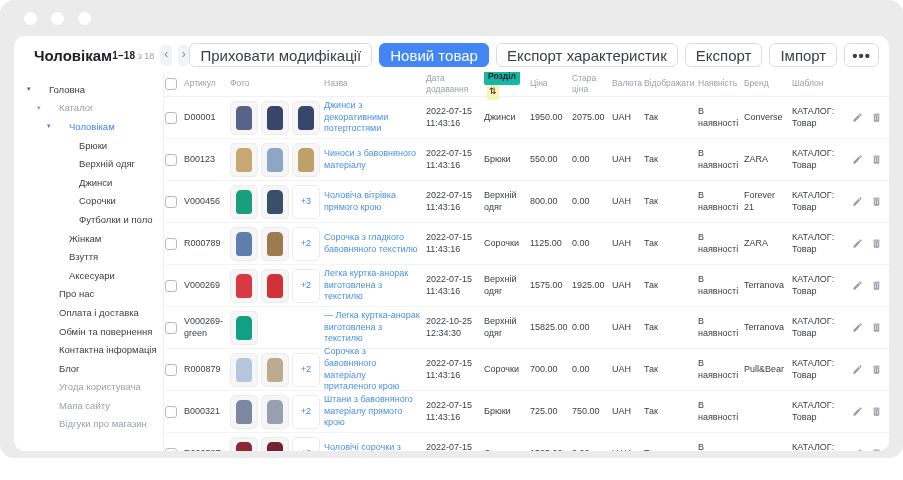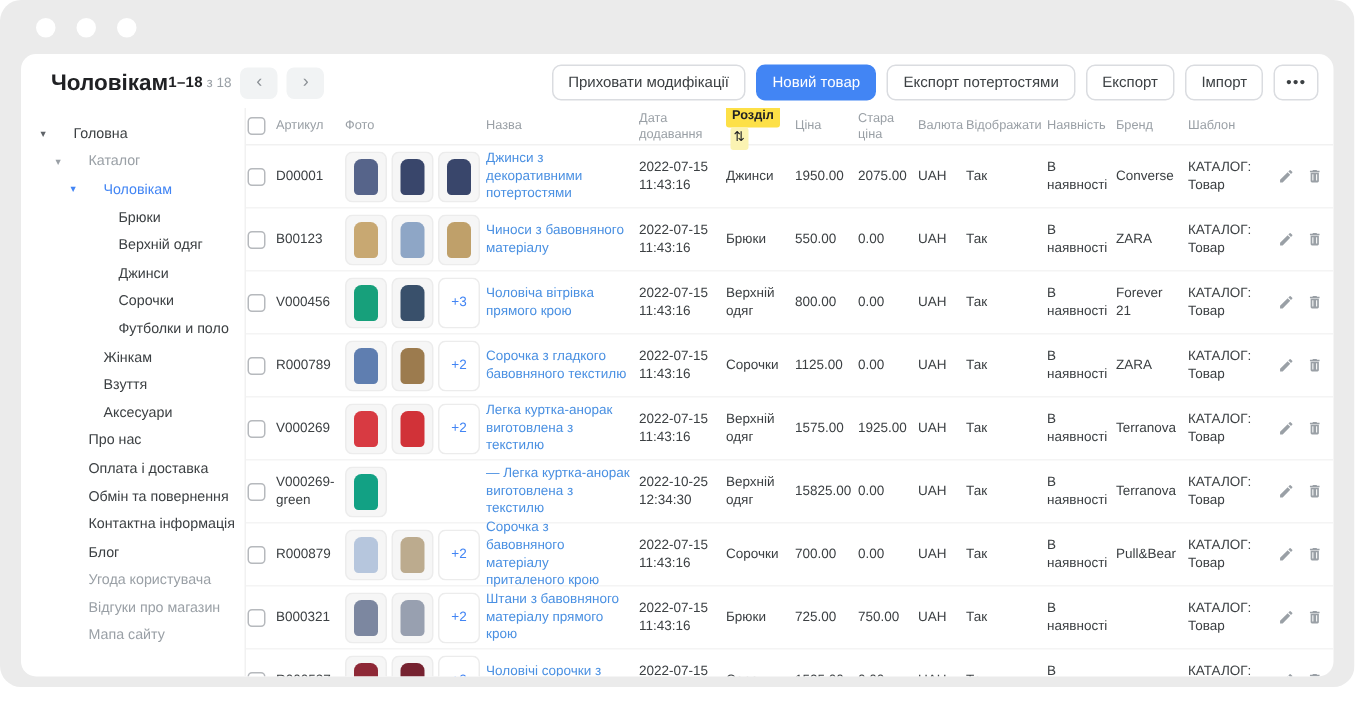--- a/index.html
+++ b/index.html
@@ -8,42 +8,42 @@
   .chrome{height:36px;display:flex;align-items:center;padding-left:24px;gap:14px;}
   .dot{width:13px;height:13px;border-radius:50%;background:#fff;}
   .card{position:absolute;left:14px;right:14px;top:36px;bottom:7px;background:#fff;border-radius:10px;overflow:hidden;display:flex;flex-direction:column;}
   
   .topbar{height:36px;flex:0 0 auto;display:flex;align-items:center;padding:2px 10px 0 20px;}
   .title{font-size:15px;font-weight:bold;color:#202124;margin:0;}
   .pag{font-size:9px;color:#9aa0a6;white-space:nowrap;}
   .pag b{color:#202124;font-size:10px;letter-spacing:.2px;}
   .navbtn{width:25px;height:21px;background:#f1f3f4;border:none;border-radius:5px;color:#8a8f94;font-size:12px;margin-left:6px;display:inline-flex;align-items:center;justify-content:center;cursor:pointer;padding:0 0 2px 0;}
   .toolbar{margin-left:auto;display:flex;gap:7px;align-items:center;}
-  .tbtn{height:24px;padding:0 10px;font-size:10px;border:1px solid #dadce0;background:#fff;border-radius:6px;color:#3c4043;cursor:pointer;white-space:nowrap;}
+  .tbtn{height:24px;padding:0 10px;font-size:15px;border:1px solid #dadce0;background:#fff;border-radius:6px;color:#3c4043;cursor:pointer;white-space:nowrap;}
   .tbtn.primary{background:#4285f4;border-color:#4285f4;color:#fff;}
   .tbtn.more{letter-spacing:1px;font-weight:bold;padding:0 7px;}
   
   .bodyrow{flex:1;display:flex;min-height:0;}
   .sidebar{width:150px;flex:0 0 auto;border-right:1px solid #f1f1f1;padding-top:8px;overflow:hidden;}
   .side-item{display:flex;align-items:center;height:18.6px;font-size:9.5px;color:#3c4043;padding-left:13px;cursor:pointer;white-space:nowrap;gap:12px;}
   .side-item.lvl-1{padding-left:23px;}
   .side-item.lvl-2{padding-left:33px;}
   .side-item.lvl-3{padding-left:43px;}
   .caret{width:10px;flex:0 0 10px;font-size:7px;color:#5f6368;}
   .no-caret .caret{visibility:hidden;}
   .side-item.muted{color:#9aa0a6;}  .side-item.muted .caret{color:#9aa0a6;}
   .side-item.active{color:#4285f4;} .side-item.active .caret{color:#4285f4;}
   
   .tablewrap{flex:1;overflow:hidden;}
   .grid{display:grid;grid-template-columns:20px 46px 94px 102px 58px 46px 42px 40px 32px 54px 46px 48px 60px 37px;align-items:center;}
   .thead{height:25px;font-size:8.5px;color:#9aa0a6;border-bottom:1px solid #f1f1f1;}
   .trow{height:42px;border-bottom:1px solid #f4f4f4;font-size:9px;color:#3c4043;}
   .cell{padding-right:6px;line-height:1.3;overflow:hidden;}
   .cb{width:12px;height:12px;border:1px solid #b6b9bd;border-radius:3px;margin:0 auto;display:block;background:#fff;cursor:pointer;}
-  .hl{background:#fde047;padding:3px 4px;border-radius:2px;color:#202124;font-weight:bold;display:inline-block;}
+  .hl{background:#14b8a6;padding:3px 4px;border-radius:2px;color:#202124;font-weight:bold;display:inline-block;}
   .sorticon{background:#fbf3b2;padding:1px 2px 2px 2px;margin-left:3px;border-radius:2px;color:#202124;font-size:9px;display:inline-block;cursor:pointer;}
   .link{color:#4a90e2;text-decoration:none;cursor:pointer;}
   .photo-cell{display:flex;gap:3px;align-items:center;}
   .thumb{width:28px;height:34px;background:#f6f6f6;border:1px solid #ececec;border-radius:5px;display:flex;align-items:center;justify-content:center;flex:0 0 auto;cursor:pointer;}
   .garment{width:16px;height:24px;border-radius:5px 5px 3px 3px;display:block;}
   .thumb.badge{font-size:9px;color:#4285f4;background:#fff;}
   .actions{display:flex;gap:8px;color:#9aa0a6;}
   .icnbtn{display:inline-flex;cursor:pointer;color:#9aa0a6;}
 </style>
 </head>
@@ -65,21 +65,21 @@
       </span>
       <button class="navbtn">
           <span>‹</span>
         </button>
       <button class="navbtn">
           <span>›</span>
         </button>
       <div class="toolbar">
           <button class="tbtn outline">Приховати модифікації</button>
           <button class="tbtn primary">Новий товар</button>
-          <button class="tbtn outline">Експорт потертостями</button>
+          <button class="tbtn outline">Експорт характеристик</button>
           <button class="tbtn outline">Експорт</button>
           <button class="tbtn outline">Імпорт</button>
           <button class="tbtn outline more">•••</button>
         </div>
     </div>
 
     <div class="bodyrow">
       <nav class="sidebar">
           <div class="side-item lvl-0 normal">
             <span class="caret">▾</span>
@@ -144,25 +144,25 @@
           <div class="side-item lvl-1 normal no-caret">
             <span class="caret">▾</span>
             <span>Блог</span>
           </div>
           <div class="side-item lvl-1 muted no-caret">
             <span class="caret">▾</span>
             <span>Угода користувача</span>
           </div>
           <div class="side-item lvl-1 muted no-caret">
             <span class="caret">▾</span>
+            <span>Мапа сайту</span>
+          </div>
+          <div class="side-item lvl-1 muted no-caret">
+            <span class="caret">▾</span>
             <span>Відгуки про магазин</span>
-          </div>
-          <div class="side-item lvl-1 muted no-caret">
-            <span class="caret">▾</span>
-            <span>Мапа сайту</span>
           </div>
         </nav>
 
       <div class="tablewrap">
         <div class="grid thead">
           <span class="cell">
               <span class="cb"></span>
             </span>
           <span class="cell">Артикул</span>
           <span class="cell">Фото</span>

